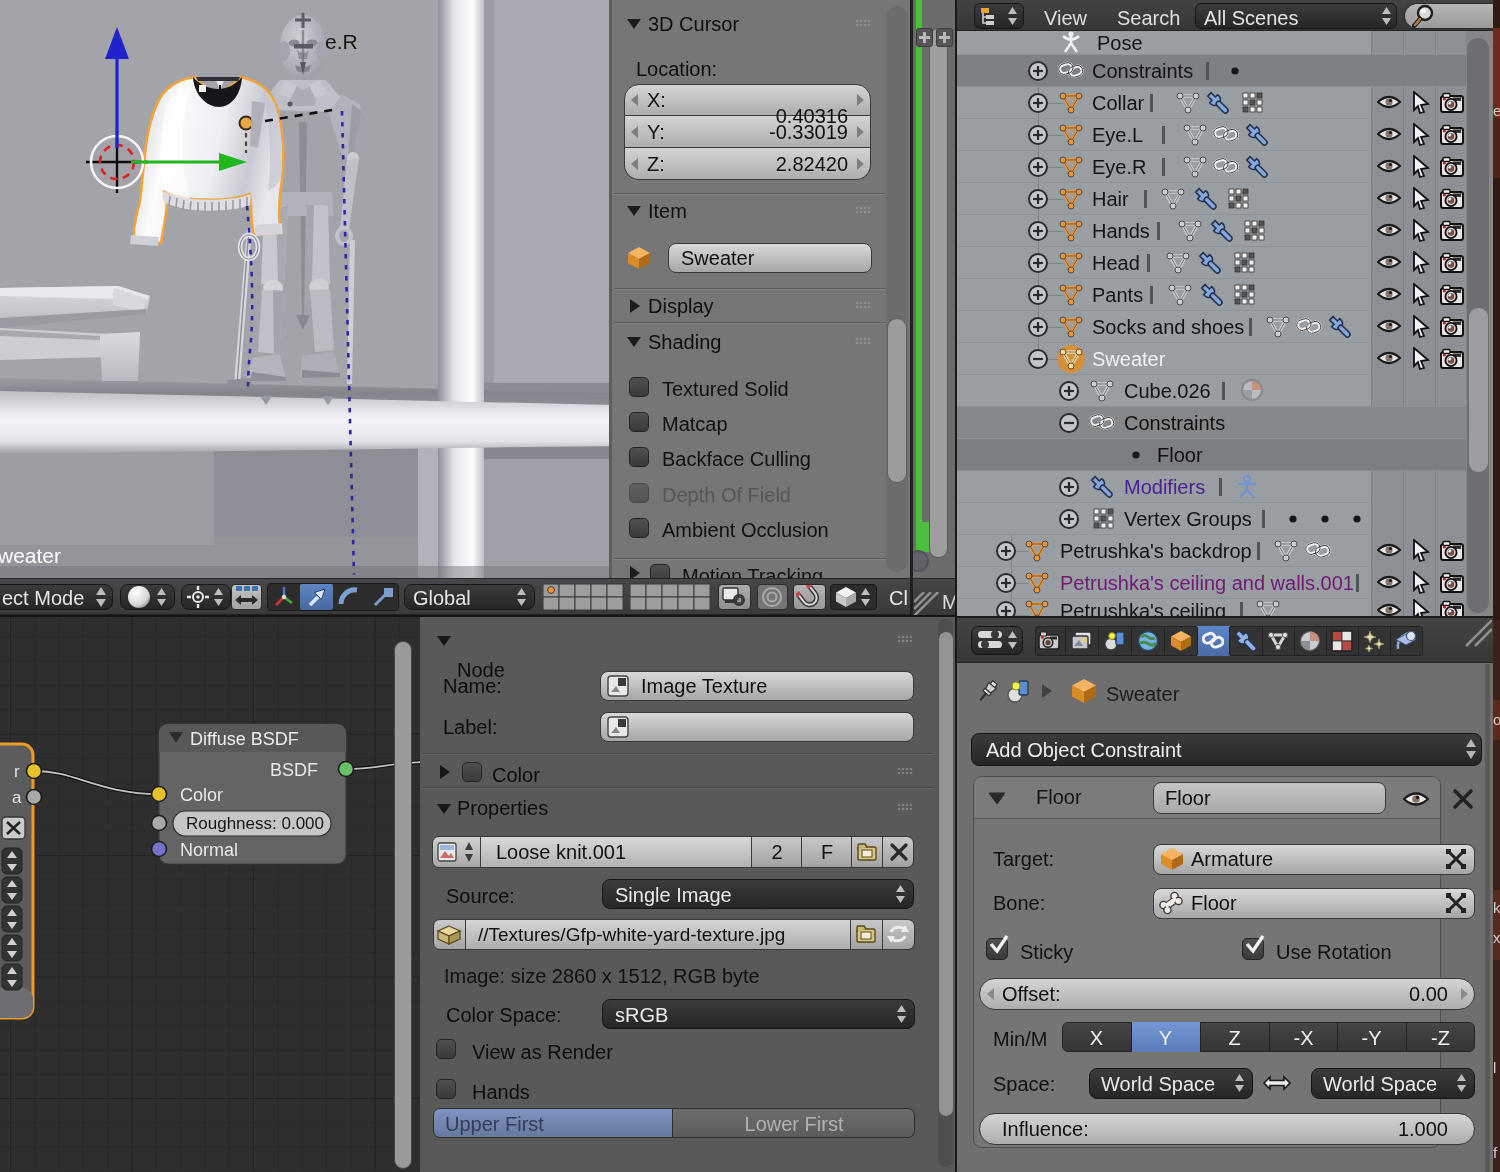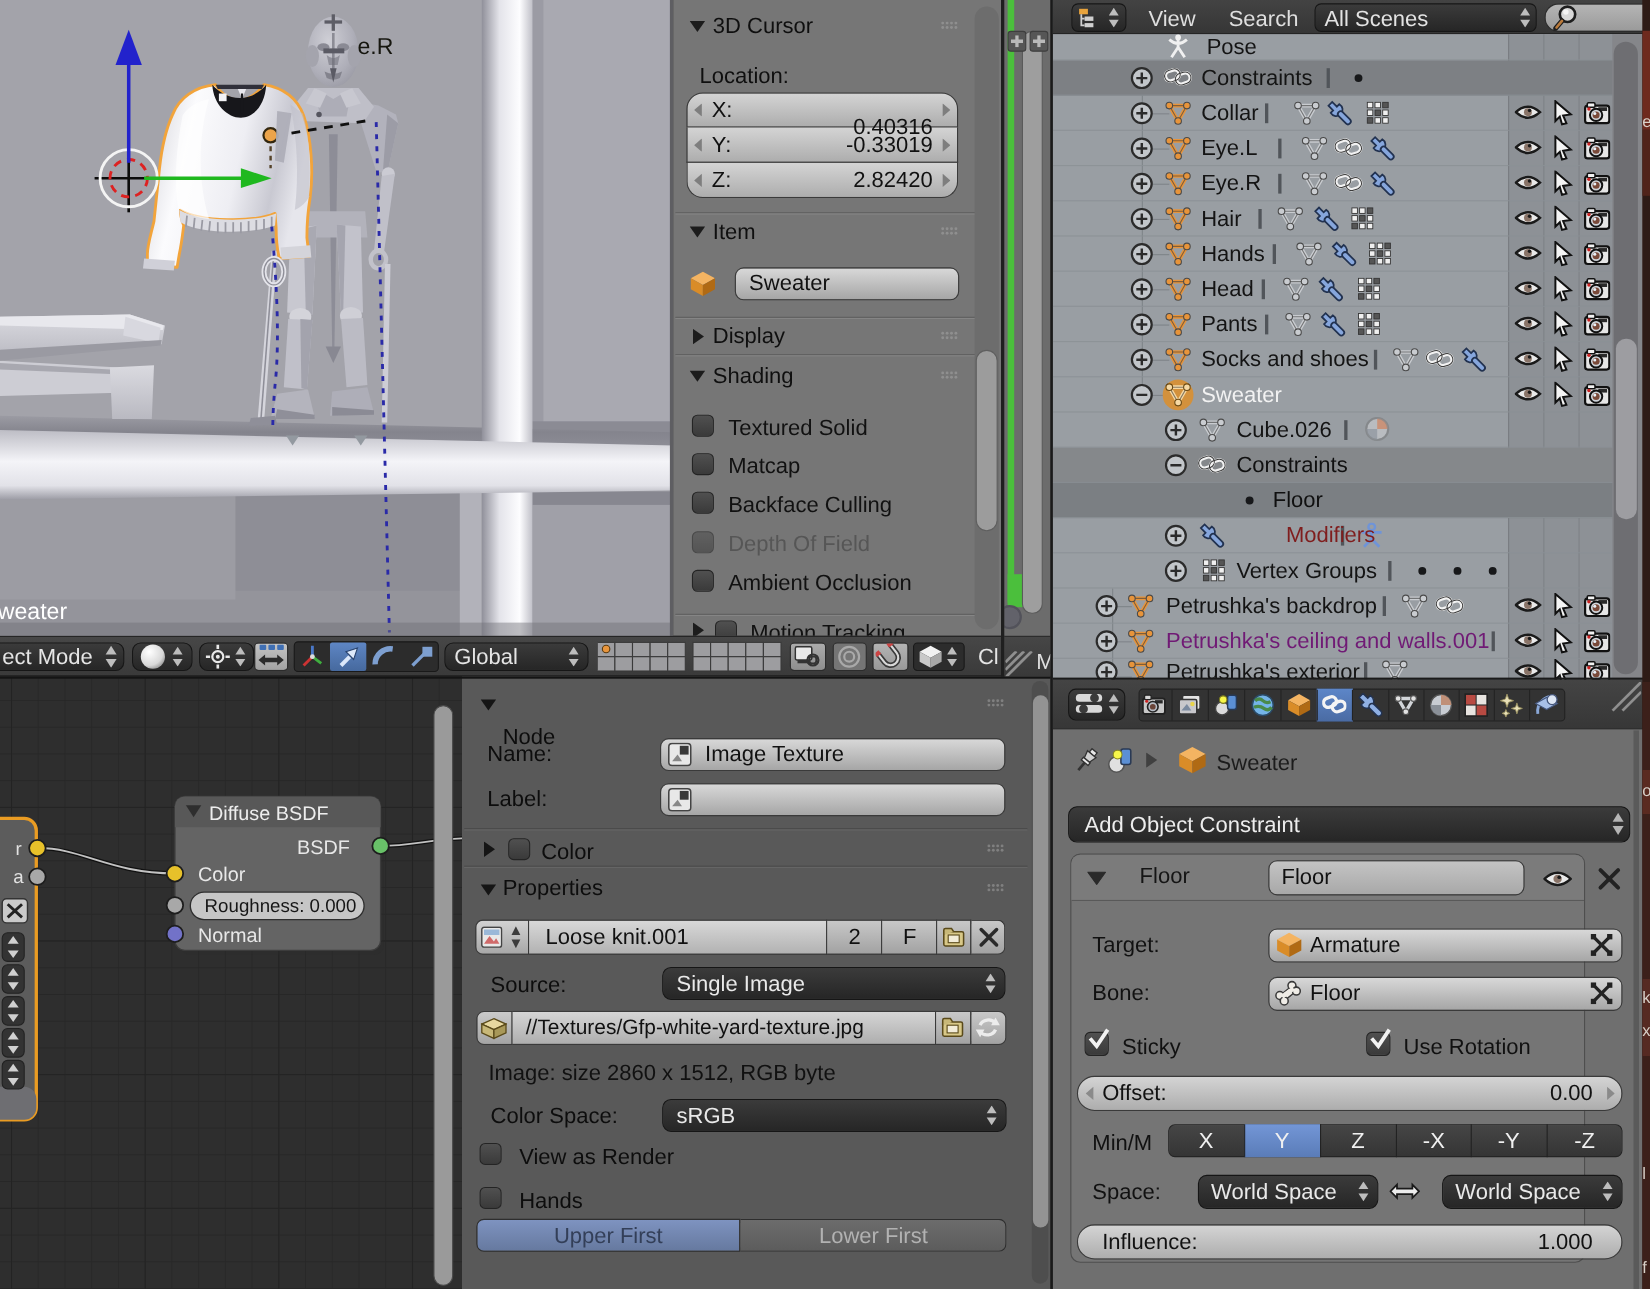--- a/index.html
+++ b/index.html
@@ -1112,21 +1112,21 @@
         <g transform="translate(9.5,9.5) rotate(-45)" fill="#86a6dc" stroke="#223250" stroke-width="1.6">
           <path d="M-5.6,-1.2 A5.8,5.8 0 1 0 5.6,-1.2 L2.4,-1.2 L2.4,-7.2 L-2.4,-7.2 L-2.4,-1.2 Z"></path>
           <rect x="-2.6" y="3.5" width="5.2" height="14.5" rx="2.6"></rect>
         </g>
       </svg>
  <div class="abs" style="left:262px;top:478px;width:3px;height:18px;background:#51555a;"></div>
  <svg width="22" height="24" style="left:279px;top:475px;">
         <circle cx="11" cy="4" r="3" fill="none" stroke="#6f94d8" stroke-width="2.2"></circle>
         <path d="M11,7 L11,15 M2,9 L20,9 M11,15 L4,22 M11,15 L18,22" stroke="#6f94d8" stroke-width="2.4" fill="none"></path>
       </svg>
- <div class="txt" style="left:167px;top:477px;color:#7f1d1d;margin-left:45px;">Modifiers</div>
+ <div class="txt" style="left:167px;top:477px;color:#4c1d95;">Modifiers</div>
  <div class="abs" style="left:0;top:534px;width:509px;height:1px;background:#8b9095;opacity:0.85;"></div>
  <svg width="22" height="22" style="left:101px;top:508px;">
         <circle cx="11" cy="11" r="9" fill="#c2c6ca" stroke="#2b2b2b" stroke-width="2"></circle>
         <line x1="6" y1="11" x2="16" y2="11" stroke="#2b2b2b" stroke-width="2.2"></line>
         <line x1="11" y1="6" x2="11" y2="16" stroke="#2b2b2b" stroke-width="2.2"></line>
       </svg>
  <svg width="25" height="22" style="left:133px;top:508px;">
         <rect x="4" y="1" width="5" height="5" fill="#f0f0f0" stroke="#333" stroke-width="0.8"></rect>
         <rect x="11" y="1" width="5" height="5" fill="#f0f0f0" stroke="#333" stroke-width="0.8"></rect>
         <rect x="4" y="8" width="5" height="5" fill="#f0f0f0" stroke="#333" stroke-width="0.8"></rect>
@@ -1243,21 +1243,21 @@
         <circle cx="12" cy="19" r="3" fill="#e8943a" stroke="#4a4a4a"></circle>
       </svg>
  <div class="abs" style="left:283px;top:602px;width:3px;height:18px;background:#51555a;"></div>
  <svg width="24" height="24" style="left:299px;top:599px;">
         <path d="M4,5 L20,5 L12,19 Z" fill="none" stroke="#c9ccd0" stroke-width="3.4"></path>
         <path d="M4,5 L20,5 L12,19 Z" fill="none" stroke="#3a3a3a" stroke-width="1" opacity="0.6"></path>
         <circle cx="4" cy="5" r="3" fill="#c9ccd0" stroke="#4a4a4a"></circle>
         <circle cx="20" cy="5" r="3" fill="#c9ccd0" stroke="#4a4a4a"></circle>
         <circle cx="12" cy="19" r="3" fill="#c9ccd0" stroke="#4a4a4a"></circle>
       </svg>
- <div class="txt" style="left:103px;top:601px;color:#141414;">Petrushka's exterior</div>
+ <div class="txt" style="left:103px;top:601px;color:#141414;">Petrushka's ceiling</div>
  <svg width="25" height="18" style="left:420px;top:602px;">
         <path d="M1,8 Q12,-2 23,8 Q12,18 1,8 Z" fill="#e9e9e9" stroke="#1a1a1a" stroke-width="2.2"></path>
         <circle cx="12" cy="8" r="3.6" fill="#8a7468"></circle>
         <circle cx="13.5" cy="6.5" r="1.6" fill="#1a1a1a"></circle>
       </svg>
  <svg width="22" height="24" style="left:453px;top:599px;">
         <path d="M4,1 L18,13 L11,14 L14,21 L10,22 L8,15 L4,19 Z" fill="#f4f4f4" stroke="#111" stroke-width="1.8"></path>
       </svg>
  <svg width="24" height="22" style="left:483px;top:600px;">
         <rect x="1" y="4" width="22" height="16" rx="2.5" fill="#e6e6e6" stroke="#111" stroke-width="2"></rect>
@@ -1749,21 +1749,21 @@
       <polygon points="5.5,0 10,7 1,7" fill="#bdbdbd"></polygon>
       <polygon points="5.5,18 10,11 1,11" fill="#bdbdbd"></polygon>
     </svg>
 
  <div class="chk" style="left:16px;top:424px;"></div>
  <div class="txt" style="left:52px;top:427px;color:#0d0d0d;">View as Render</div>
  <div class="chk" style="left:16px;top:464px;"></div>
  <div class="txt" style="left:52px;top:467px;color:#0d0d0d;">Hands</div>
 
  <div class="abs" style="left:13px;top:493px;width:240px;height:30px;background:linear-gradient(#7e93c0,#66799f);border:1px solid #2e2e2e;border-radius:7px 0 0 7px;"></div>
- <div class="txt" style="left:13px;top:499px;width:240px;text-align:center;color:#333f58;">Upper First</div>
+ <div class="txt" style="left:25px;top:499px;width:240px;text-align:left;color:#333f58;">Upper First</div>
  <div class="abs" style="left:253px;top:493px;width:242px;height:30px;background:linear-gradient(#6c6c6c,#5c5c5c);border:1px solid #2e2e2e;border-left:none;border-radius:0 7px 7px 0;"></div>
  <div class="txt" style="left:253px;top:499px;width:242px;text-align:center;color:#b2b2b2;">Lower First</div>
 
  <div class="abs" style="left:518px;top:4px;width:15px;height:548px;background:#4e4e4e;border-radius:8px;"></div>
  <div class="abs" style="left:519px;top:17px;width:14px;height:484px;background:#939393;border-radius:7px;"></div>
 </div>
 
 <div class="abs" style="left:910px;top:0;width:3px;height:615px;background:#1f1f1f;"></div>
 <div class="abs" style="left:955px;top:0;width:2px;height:1172px;background:#1a1a1a;"></div>
 <div class="abs" style="left:0;top:615px;width:955px;height:2px;background:#141414;"></div>

